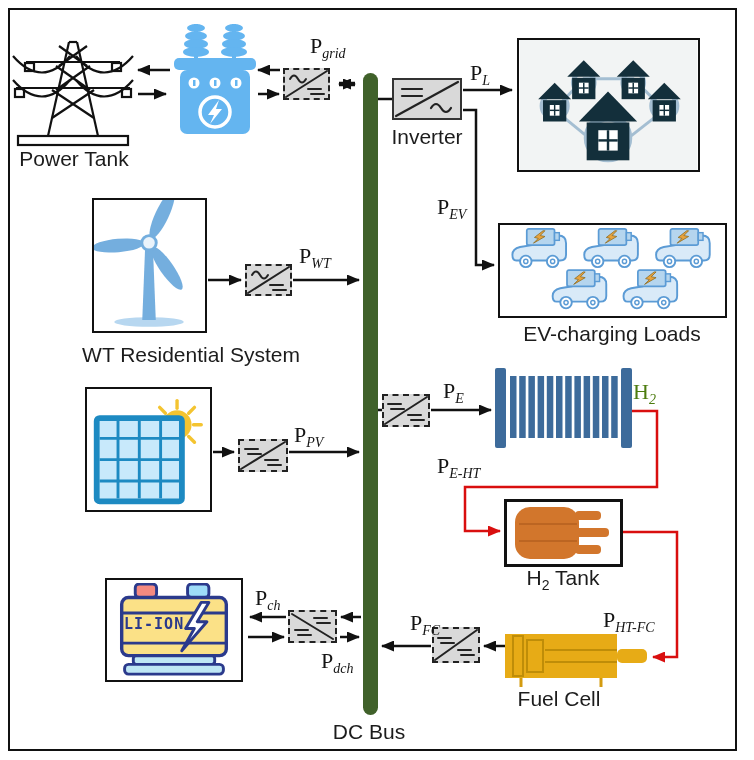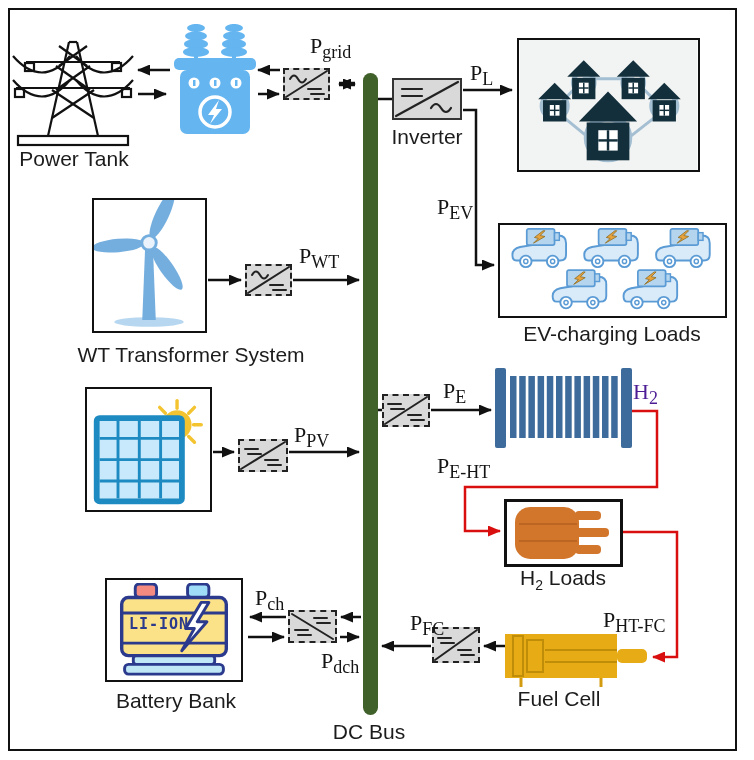--- a/index.html
+++ b/index.html
@@ -4,27 +4,27 @@
 <style>
   html,body{margin:0;padding:0;background:#fff;}
   #canvas{position:relative;width:754px;height:760px;background:#fff;overflow:hidden;
           font-family:"Liberation Sans",sans-serif;}
   .frame{position:absolute;left:8px;top:8px;width:729px;height:743px;border:2.5px solid #111;box-sizing:border-box;}
   .abs{position:absolute;}
   .nodebox{position:absolute;background:#fff;border:2px solid #111;box-sizing:border-box;}
   .nlabel{position:absolute;transform:translateX(-50%);font-size:21px;color:#1c1c1c;white-space:nowrap;}
   .nlabel .nsub{font-size:14px;line-height:0;}
   .plabel{position:absolute;font-family:"Liberation Serif",serif;font-size:22px;color:#141414;white-space:nowrap;}
-  .plabel sub{font-size:18px;line-height:0;}
-  .plabel.red, .red{color:#4c1d95;}
+  .plabel sub{font-size:14px;line-height:0;font-style:italic;}
+  .plabel.red, .red{color:#4d7c0f;}
   .conv{position:absolute;background:#d9d9d9;border:2px dashed #222;box-sizing:border-box;}
   .conv.solid{border-style:solid;border-color:#333;}
   .conv svg{display:block;width:100%;height:100%;}
   .bus{position:absolute;left:363px;top:73px;width:15px;height:642px;background:#40612a;border-radius:8px;}
-  .liion{position:absolute;left:124px;top:615px;width:70px;text-align:center;
+  .liion{position:absolute;left:124px;top:615px;width:70px;
          font-family:"DejaVu Sans Mono",monospace;font-weight:bold;font-size:15px;
          letter-spacing:1px;color:#2b3a8c;}
   svg{display:block;}
 </style>
 </head>
 <body>
 
 <div id="canvas">
   <div class="frame"></div>
 
@@ -215,21 +215,21 @@
         <g transform="rotate(145,57,44)">
             <ellipse cx="57" cy="12" rx="7" ry="27"></ellipse>
           </g>
         <g transform="rotate(265,57,44)">
             <ellipse cx="57" cy="12" rx="7" ry="27"></ellipse>
           </g>
       </g>
       <circle cx="57" cy="44" r="7.5" fill="#eaf3fb" stroke="#74aede" stroke-width="3"></circle>
     </svg>
   </div>
-  <div class="nlabel" style="left:191px;top:343px">WT Transformer System</div>
+  <div class="nlabel" style="left:191px;top:343px">WT Residential System</div>
   <div class="conv" style="left:245px;top:264px;width:47px;height:32px">
     <svg viewBox="0 0 43 28">
         <g stroke="#222" stroke-width="2" fill="none" stroke-linecap="round">
       <line x1="1" y1="27" x2="42" y2="1"></line>
       <path d="M5,9 q4,-7 8,0 q4,7 8,0"></path>
       <line x1="23" y1="19" x2="36" y2="19"></line>
           <line x1="26" y1="24" x2="39" y2="24"></line>
     </g>
       </svg>
   </div>
@@ -309,21 +309,21 @@
   <div class="nodebox" style="left:504px;top:499px;width:119px;height:68px;border-width:3px">
     <svg width="113" height="62" viewBox="0 0 113 62">
       <rect x="8" y="5" width="64" height="52" rx="15" fill="#d2762c"></rect>
       <line x1="12" y1="22" x2="70" y2="22" stroke="#b5601f" stroke-width="1.5"></line>
       <line x1="12" y1="39" x2="70" y2="39" stroke="#b5601f" stroke-width="1.5"></line>
       <rect x="68" y="9" width="26" height="9" rx="4" fill="#d2762c"></rect>
       <rect x="68" y="26" width="34" height="9" rx="4" fill="#d2762c"></rect>
       <rect x="68" y="43" width="26" height="9" rx="4" fill="#d2762c"></rect>
     </svg>
   </div>
-  <div class="nlabel" style="left:563px;top:566px"><span>H</span><sub class="nsub">2</sub><span> Loads</span></div>
+  <div class="nlabel" style="left:563px;top:566px"><span>H</span><sub class="nsub">2</sub><span> Tank</span></div>
   <div class="plabel" style="left:603px;top:607px"><span>P</span><sub>HT-FC</sub></div>
 
   <svg class="abs" style="left:505px;top:628px" width="145" height="62" viewBox="0 0 145 62">
     <rect x="0" y="6" width="112" height="44" fill="#e7ab16"></rect>
     <rect x="8" y="8" width="10" height="40" fill="none" stroke="#bf8d08" stroke-width="2"></rect>
     <rect x="22" y="12" width="16" height="32" fill="none" stroke="#bf8d08" stroke-width="2"></rect>
     <line x1="40" y1="22" x2="112" y2="22" stroke="#bf8d08" stroke-width="2"></line>
     <line x1="40" y1="34" x2="112" y2="34" stroke="#bf8d08" stroke-width="2"></line>
     <rect x="112" y="21" width="30" height="14" rx="5" fill="#e7ab16"></rect>
     <line x1="16" y1="50" x2="16" y2="59" stroke="#d39b10" stroke-width="3"></line>
@@ -348,21 +348,20 @@
     <rect x="24" y="1" width="22" height="14" rx="4" fill="#f58a80" stroke="#2b3a8c" stroke-width="3"></rect>
     <rect x="78" y="1" width="22" height="14" rx="4" fill="#9fdcf8" stroke="#2b3a8c" stroke-width="3"></rect>
     <rect x="10" y="15" width="108" height="60" rx="7" fill="#fbe187" stroke="#2b3a8c" stroke-width="3.5"></rect>
     <line x1="10" y1="31" x2="118" y2="31" stroke="#2b3a8c" stroke-width="3"></line>
     <line x1="10" y1="62" x2="118" y2="62" stroke="#2b3a8c" stroke-width="3"></line>
     <polygon points="92,20 76,47 85,47 72,70 98,40 88,40 100,20" fill="#fff" stroke="#2b3a8c" stroke-width="3" stroke-linejoin="round"></polygon>
     <rect x="22" y="75" width="84" height="9" rx="3" fill="#bfe7f5" stroke="#2b3a8c" stroke-width="3"></rect>
     <rect x="13" y="84" width="102" height="10" rx="4" fill="#bfe7f5" stroke="#2b3a8c" stroke-width="3"></rect>
   </svg>
   <div class="liion">LI-ION</div>
-  <div class="nlabel" style="left:176px;top:689px">Battery Bank</div>
 
   <div class="conv" style="left:288px;top:610px;width:49px;height:33px">
     <svg viewBox="0 0 45 29">
         <g stroke="#222" stroke-width="2" fill="none" stroke-linecap="round">
       <line x1="2" y1="2" x2="43" y2="27"></line>
       <line x1="24" y1="6" x2="37" y2="6"></line>
           <line x1="27" y1="11" x2="40" y2="11"></line>
       <line x1="5" y1="18" x2="18" y2="18"></line>
           <line x1="8" y1="23" x2="21" y2="23"></line>
     </g>

